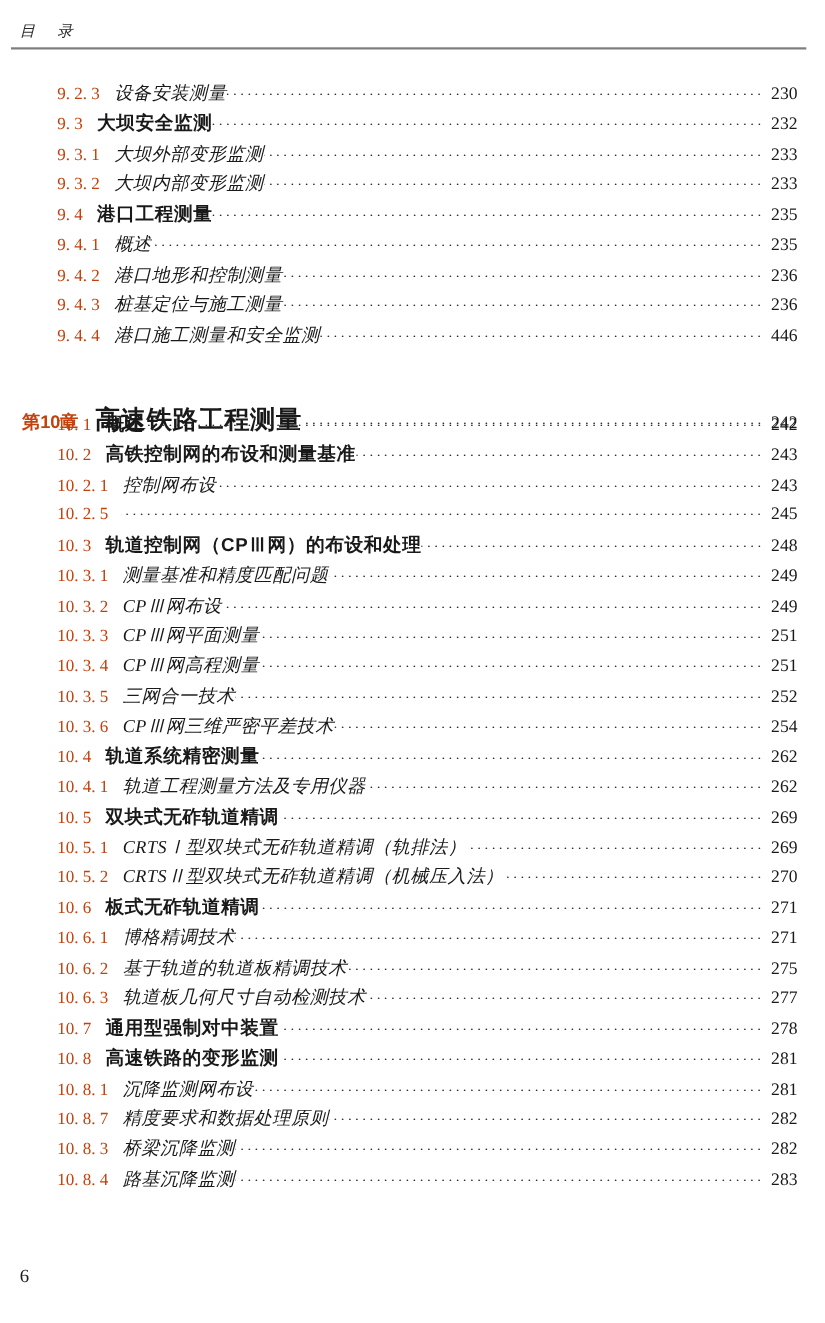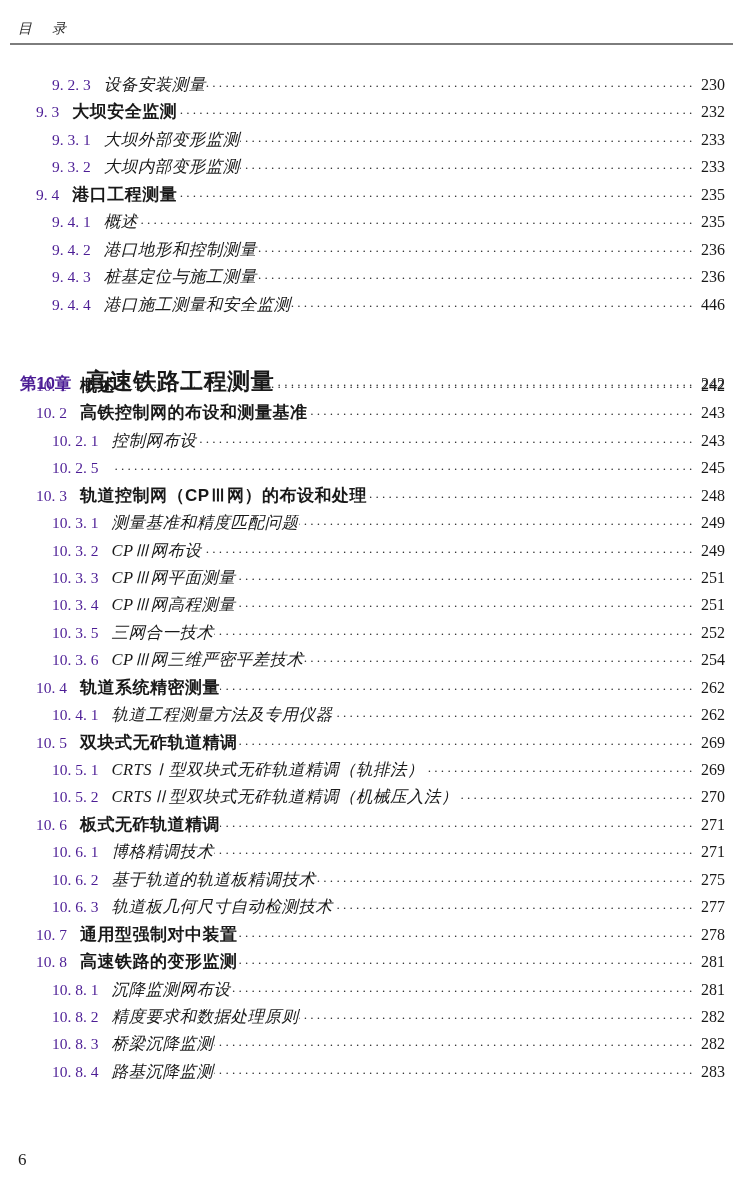--- a/index.html
+++ b/index.html
@@ -31,21 +31,21 @@
     display:flex; align-items:baseline;
     height:27.45px; line-height:27.45px;
     padding-right:17px;
     white-space:nowrap;
   }
   .row .num {
     font-family:"Liberation Serif", serif;
     font-size:15.5px;
     white-space:pre;
     margin-right:13px;
-    color:#4c1d95;
+    color:#c2410c;
   }
   .row .title { letter-spacing:0.5px; color:#191919; }
   .row .leader {
     flex:1 1 auto;
     overflow:hidden;
     white-space:nowrap;
     direction:rtl;
     font-size:13px;
     letter-spacing:2.2px;
     color:#2e2e2e;
@@ -65,21 +65,21 @@
   
   .lvl1 { padding-left:20px; margin-top:26.5px; }
   .lvl1 .num {
     font-family:"Liberation Sans", sans-serif;
     font-weight:700; font-size:16.5px; margin-right:15px;margin-top:24px;
   }
   .lvl1 .title {
     font-family:"Liberation Sans", sans-serif;
     font-weight:700; font-size:23px;margin-top:24px;
   }
-  .lvl2 { padding-left:36px; }
+  .lvl2 { padding-left:52px; }
   .lvl2 .title {
     font-family:"Liberation Sans", sans-serif;
     font-weight:600; font-size:17px;
   }
   .lvl3 { padding-left:52px; }
   .lvl3 .title {
     font-family:"Liberation Serif", serif;
     font-style:italic; font-size:16.5px;
   }
   
@@ -288,21 +288,21 @@
         <span class="leader"></span>
         <span class="pagenum">281</span>
       </div>
       <div class="row lvl3">
         <span class="num">10. 8. 1</span>
         <span class="title">沉降监测网布设</span>
         <span class="leader"></span>
         <span class="pagenum">281</span>
       </div>
       <div class="row lvl3">
-        <span class="num">10. 8. 2</span>
+        <span class="num">10. 8. 7</span>
         <span class="title">精度要求和数据处理原则</span>
         <span class="leader"></span>
         <span class="pagenum">282</span>
       </div>
       <div class="row lvl3">
         <span class="num">10. 8. 3</span>
         <span class="title">桥梁沉降监测</span>
         <span class="leader"></span>
         <span class="pagenum">282</span>
       </div>

